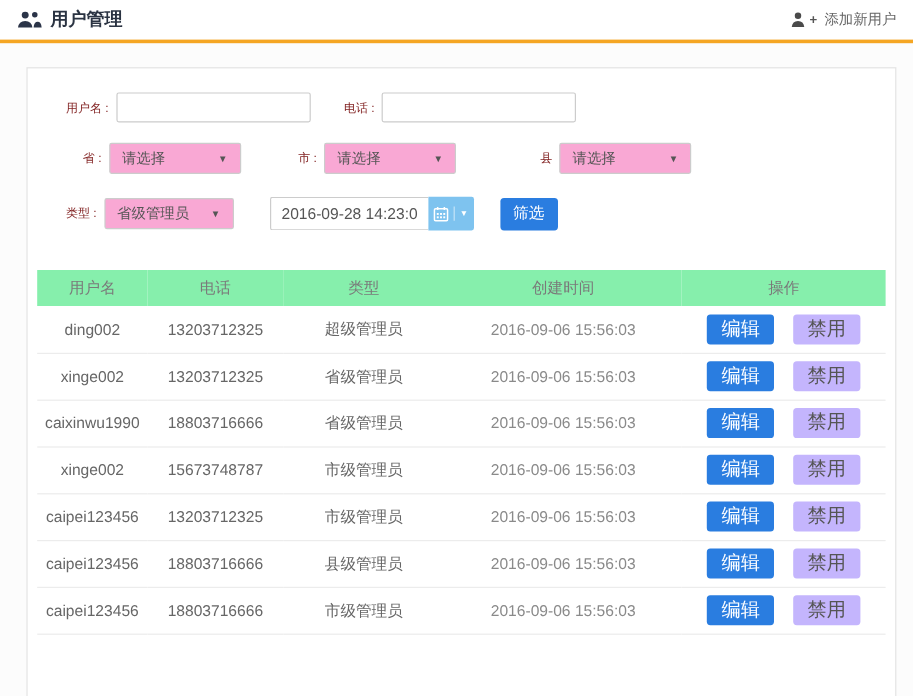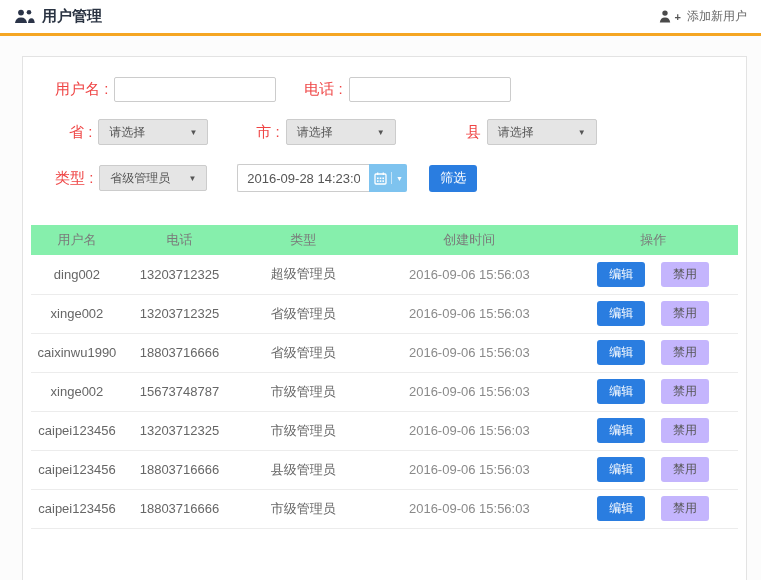--- a/index.html
+++ b/index.html
@@ -24,33 +24,33 @@
   
   .panel {
     margin:20px 0 0 22px; width:725px; height:540px;
     background:#fff; border:1px solid #e3e3e3;
   }
   
   .frow { display:flex; align-items:center; }
   .frow-1 { padding:20px 0 0 32px; }
   .frow-2 { margin-top:17px; padding-left:46px; }
   .frow-3 { margin-top:19px; padding-left:32px; }
-  .flabel { font-size:15px; color:#ef4444; margin-right:6px; white-space:nowrap; }
+  .flabel { font-size:10px; color:#7f1d1d; margin-right:6px; white-space:nowrap; }
   .lbl-phone { margin-left:28px; }
   .lbl-city { margin-left:48px; }
   .lbl-county { margin-left:70px; }
   .text-input {
     width:162px; height:25px; border:1px solid #ccc; border-radius:2px;
     padding:0 7px; font-size:13px; color:#555; outline:none;
     font-family:inherit;
   }
   .select {
     width:110px; height:26px; border:1px solid #ccc; border-radius:2px;
     display:flex; align-items:center; justify-content:space-between;
-    padding:0 10px; font-size:12px; color:#555; cursor:pointer; background:#e5e5e5;
+    padding:0 10px; font-size:12px; color:#555; cursor:pointer; background:#f9a8d4;
   }
   .caret { font-size:8px; color:#555; }
   .sel-type { width:108px; }
   .date-group { display:flex; margin-left:30px; }
   .date-input {
     width:132px; height:28px; border:1px solid #ccc; border-right:none;
     border-radius:2px 0 0 2px; padding:0 9px; font-size:13px; color:#555;
     outline:none; font-family:inherit;
   }
   .cal-btn {
@@ -75,21 +75,21 @@
   thead th {
     background:#86efac; height:30px; font-weight:normal;
     font-size:13px; color:#7a7a7a; text-align:center;
   }
   tbody td {
     height:39px; border-bottom:1px solid #ececec;
     font-size:13px; color:#666; text-align:center;
     overflow:hidden; white-space:nowrap;
   }
   td.created { color:#8a8a8a; }
-  .btn { height:25px; padding:0 12px; font-size:12px; border:none;
+  .btn { height:25px; padding:0 12px; font-size:16px; border:none;
     border-radius:3px; cursor:pointer; font-family:inherit; }
   .btn-edit { background:#2a7de0; color:#fff; }
   .btn-disable { background:#c4b5fd; color:#555; margin-left:12px; }
 </style>
 </head>
 <body>
 
 <div class="page">
 
   <header class="header">

